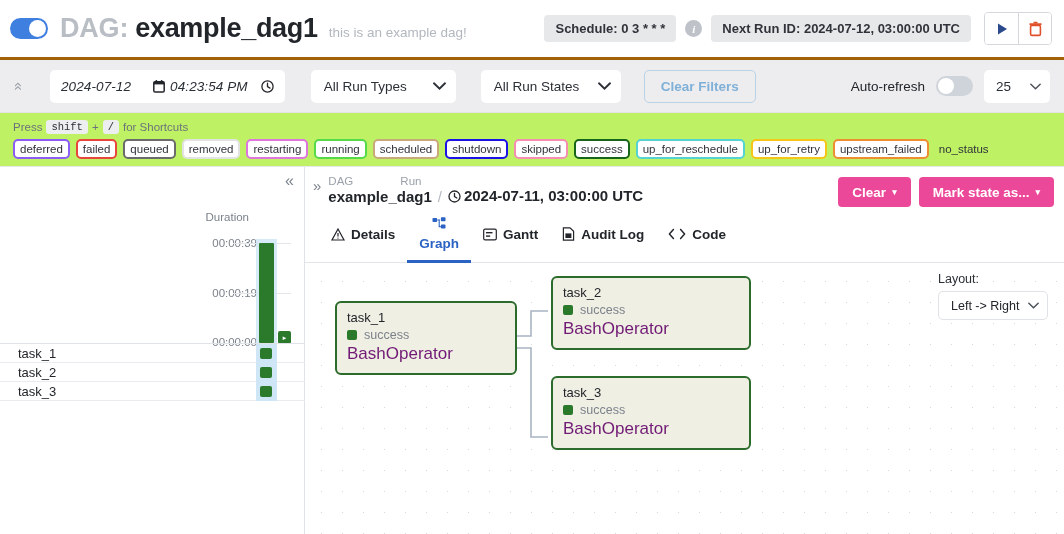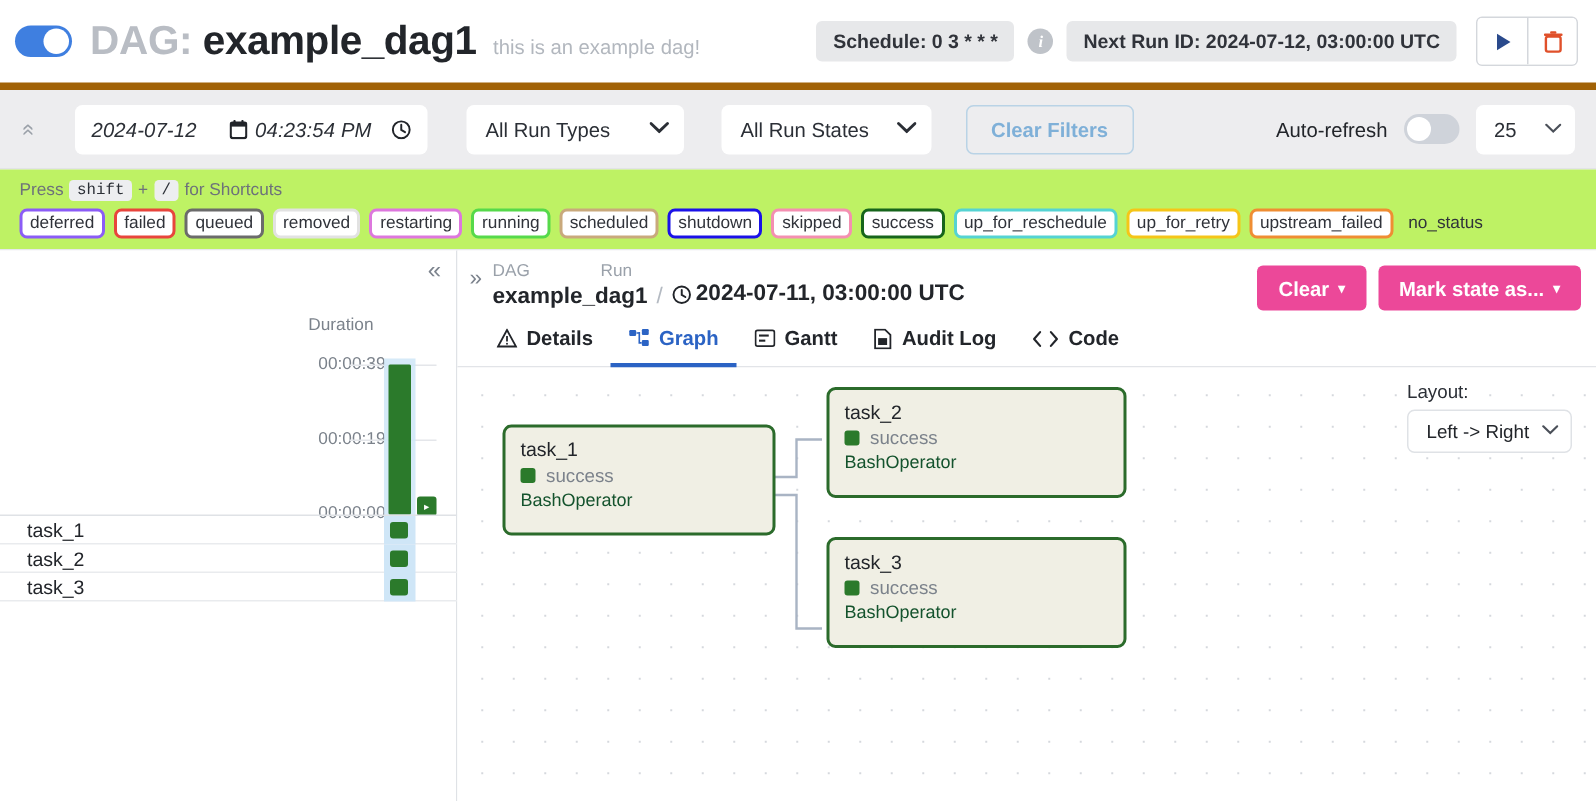--- a/index.html
+++ b/index.html
@@ -12,21 +12,21 @@
     color: #1f2937;
     -webkit-font-smoothing: antialiased;
   }
   .page { position: relative; width: 1064px; height: 534px; }
 
   
   .top-header {
     display: flex; align-items: center;
     height: 60px; padding: 0 12px 0 10px;
     background: #fff;
-    border-bottom: 5px solid #a16207;
+    border-bottom: 3px solid #a16207;
   }
   .dag-toggle {
     width: 38px; height: 21px; border-radius: 11px;
     background: #3f7fe0; position: relative; flex: none; margin-right: 12px;
     cursor: pointer;
   }
   .dag-toggle::after {
     content: ""; position: absolute; top: 2px; right: 2px;
     width: 17px; height: 17px; border-radius: 50%; background: #fff;
   }
@@ -197,21 +197,21 @@
 
   .tabs {
     display: flex; align-items: center; gap: 0; padding: 8px 0 0 14px;
     border-bottom: 1px solid #e2e4e8;
   }
   .tab {
     display: flex; align-items: center; gap: 6px; font-size: 13.5px; font-weight: bold;
     color: #22252a; padding: 4px 12px 9px 12px; cursor: pointer;
     border-bottom: 3px solid transparent; margin-bottom: -1px;
   }
-  .tab.active { color: #2b63c4; border-bottom-color: #2b63c4; }
+  .tab.active { color: #2b63c4; border-bottom-color: #2b63c4; flex-direction: column; }
 
   
   .graph-canvas {
     position: relative; flex: 1; overflow: hidden;
     background-color: #fff;
     background-image: radial-gradient(#d5d8dd 0.8px, transparent 0.9px);
     background-size: 21px 21px;
     background-position: 6px 8px;
   }
   .layout-ctl {
@@ -225,21 +225,21 @@
     color: #22252a; cursor: pointer;
   }
   .node {
     position: absolute; background: #f0efe4; border: 2.5px solid #2b6b2b;
     border-radius: 6px; padding: 7px 10px; cursor: pointer;
   }
   .node-title { font-size: 13px; color: #22252a; margin-bottom: 3px; }
   .node-state { display: flex; align-items: center; gap: 7px; margin-bottom: 2px; }
   .state-sq { width: 10px; height: 10px; background: #2b7a2b; border-radius: 2px; flex: none; }
   .node-state-text { font-size: 12.5px; color: #7b828b; }
-  .node-op { font-size: 12px; color: #14532d; }
+  .node-op { font-size: 17px; color: #701a75; }
   .edges { position: absolute; left: 0; top: 0; width: 100%; height: 100%; pointer-events: none; }
 </style>
 </head>
 <body>
 
 <div class="page">
 
   <div class="top-header">
     <div class="dag-toggle"></div>
     <span class="dag-prefix">DAG:</span>

